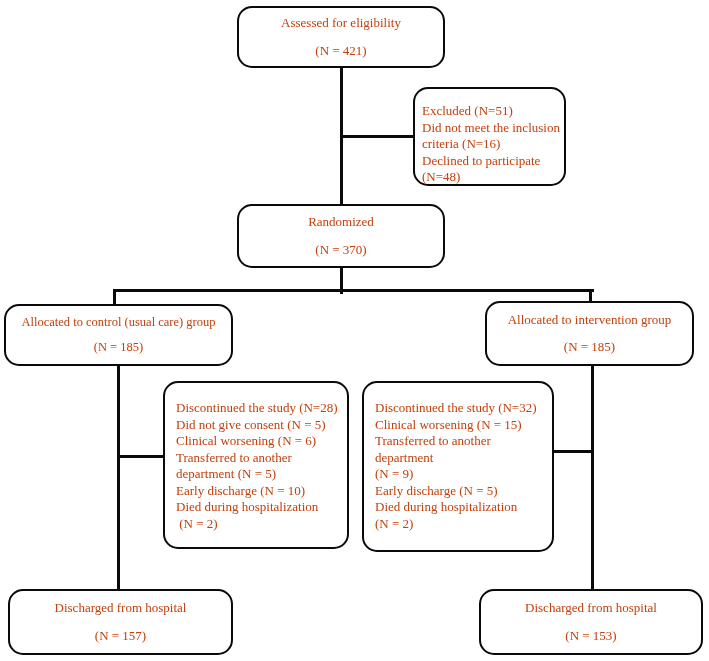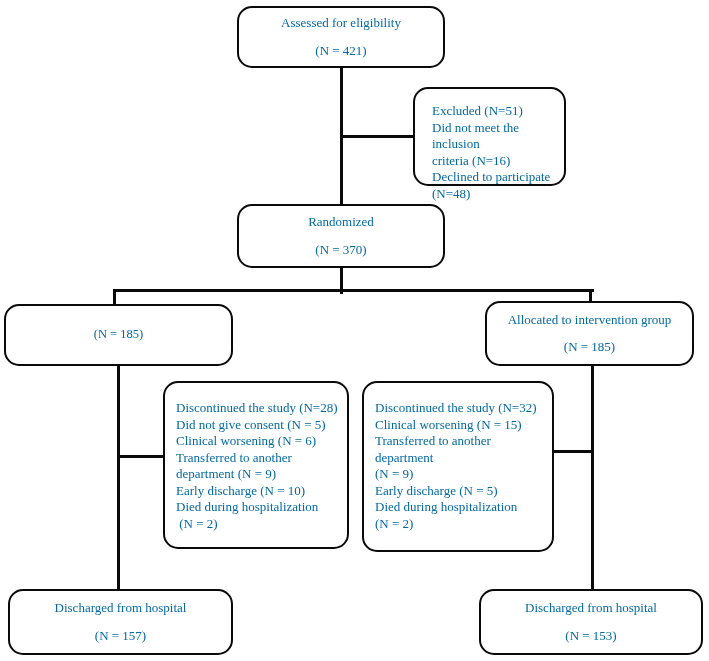--- a/index.html
+++ b/index.html
@@ -6,21 +6,21 @@
     margin: 0;
     padding: 0;
     background: #ffffff;
   }
   .canvas {
     position: relative;
     width: 709px;
     height: 661px;
     background: #ffffff;
     font-family: "Liberation Serif", "DejaVu Serif", serif;
-    color: #0369a1;
+    color: #c2410c;
     overflow: hidden;
     text-decoration: underline;
   }
   .box {
     position: absolute;
     background: #ffffff;
     border: 2px solid #0a0a0a;
     border-radius: 15px;
     box-sizing: border-box;
     font-size: 13px;
@@ -32,21 +32,21 @@
     align-items: center;
     justify-content: center;
     text-align: center;
     gap: 11px;
   }
   .box.centered .box-title,
   .box.centered .box-n {
     white-space: nowrap;
   }
   .box.list {
-    padding: 14px 4px 4px 17px;
+    padding: 14px 4px 4px 7px;
   }
   .box.list .line {
     white-space: pre-wrap;
     line-height: 16.5px;
   }
   .box#control-discontinued,
   .box#intervention-discontinued {
     padding-top: 17px;
     padding-left: 11px;
   }
@@ -104,34 +104,35 @@
     <div class="line">Declined to participate</div>
     <div class="line">(N=48)</div>
   </div>
 
   <div class="box centered" id="randomized">
     <div class="box-title">Randomized</div>
     <div class="box-n">(N = 370)</div>
   </div>
 
   <div class="box centered" id="control-allocated">
+    <div class="box-title">Allocated to control (usual care) group</div>
     <div class="box-n">(N = 185)</div>
   </div>
 
   <div class="box centered" id="intervention-allocated">
     <div class="box-title">Allocated to intervention group</div>
     <div class="box-n">(N = 185)</div>
   </div>
 
   <div class="box list" id="control-discontinued">
     <div class="line">Discontinued the study (N=28)</div>
     <div class="line">Did not give consent (N = 5)</div>
     <div class="line">Clinical worsening (N = 6)</div>
     <div class="line">Transferred to another</div>
-    <div class="line">department (N = 9)</div>
+    <div class="line">department (N = 5)</div>
     <div class="line">Early discharge (N = 10)</div>
     <div class="line">Died during hospitalization</div>
     <div class="line"> (N = 2)</div>
   </div>
 
   <div class="box list" id="intervention-discontinued">
     <div class="line">Discontinued the study (N=32)</div>
     <div class="line">Clinical worsening (N = 15)</div>
     <div class="line">Transferred to another department</div>
     <div class="line">(N = 9)</div>

